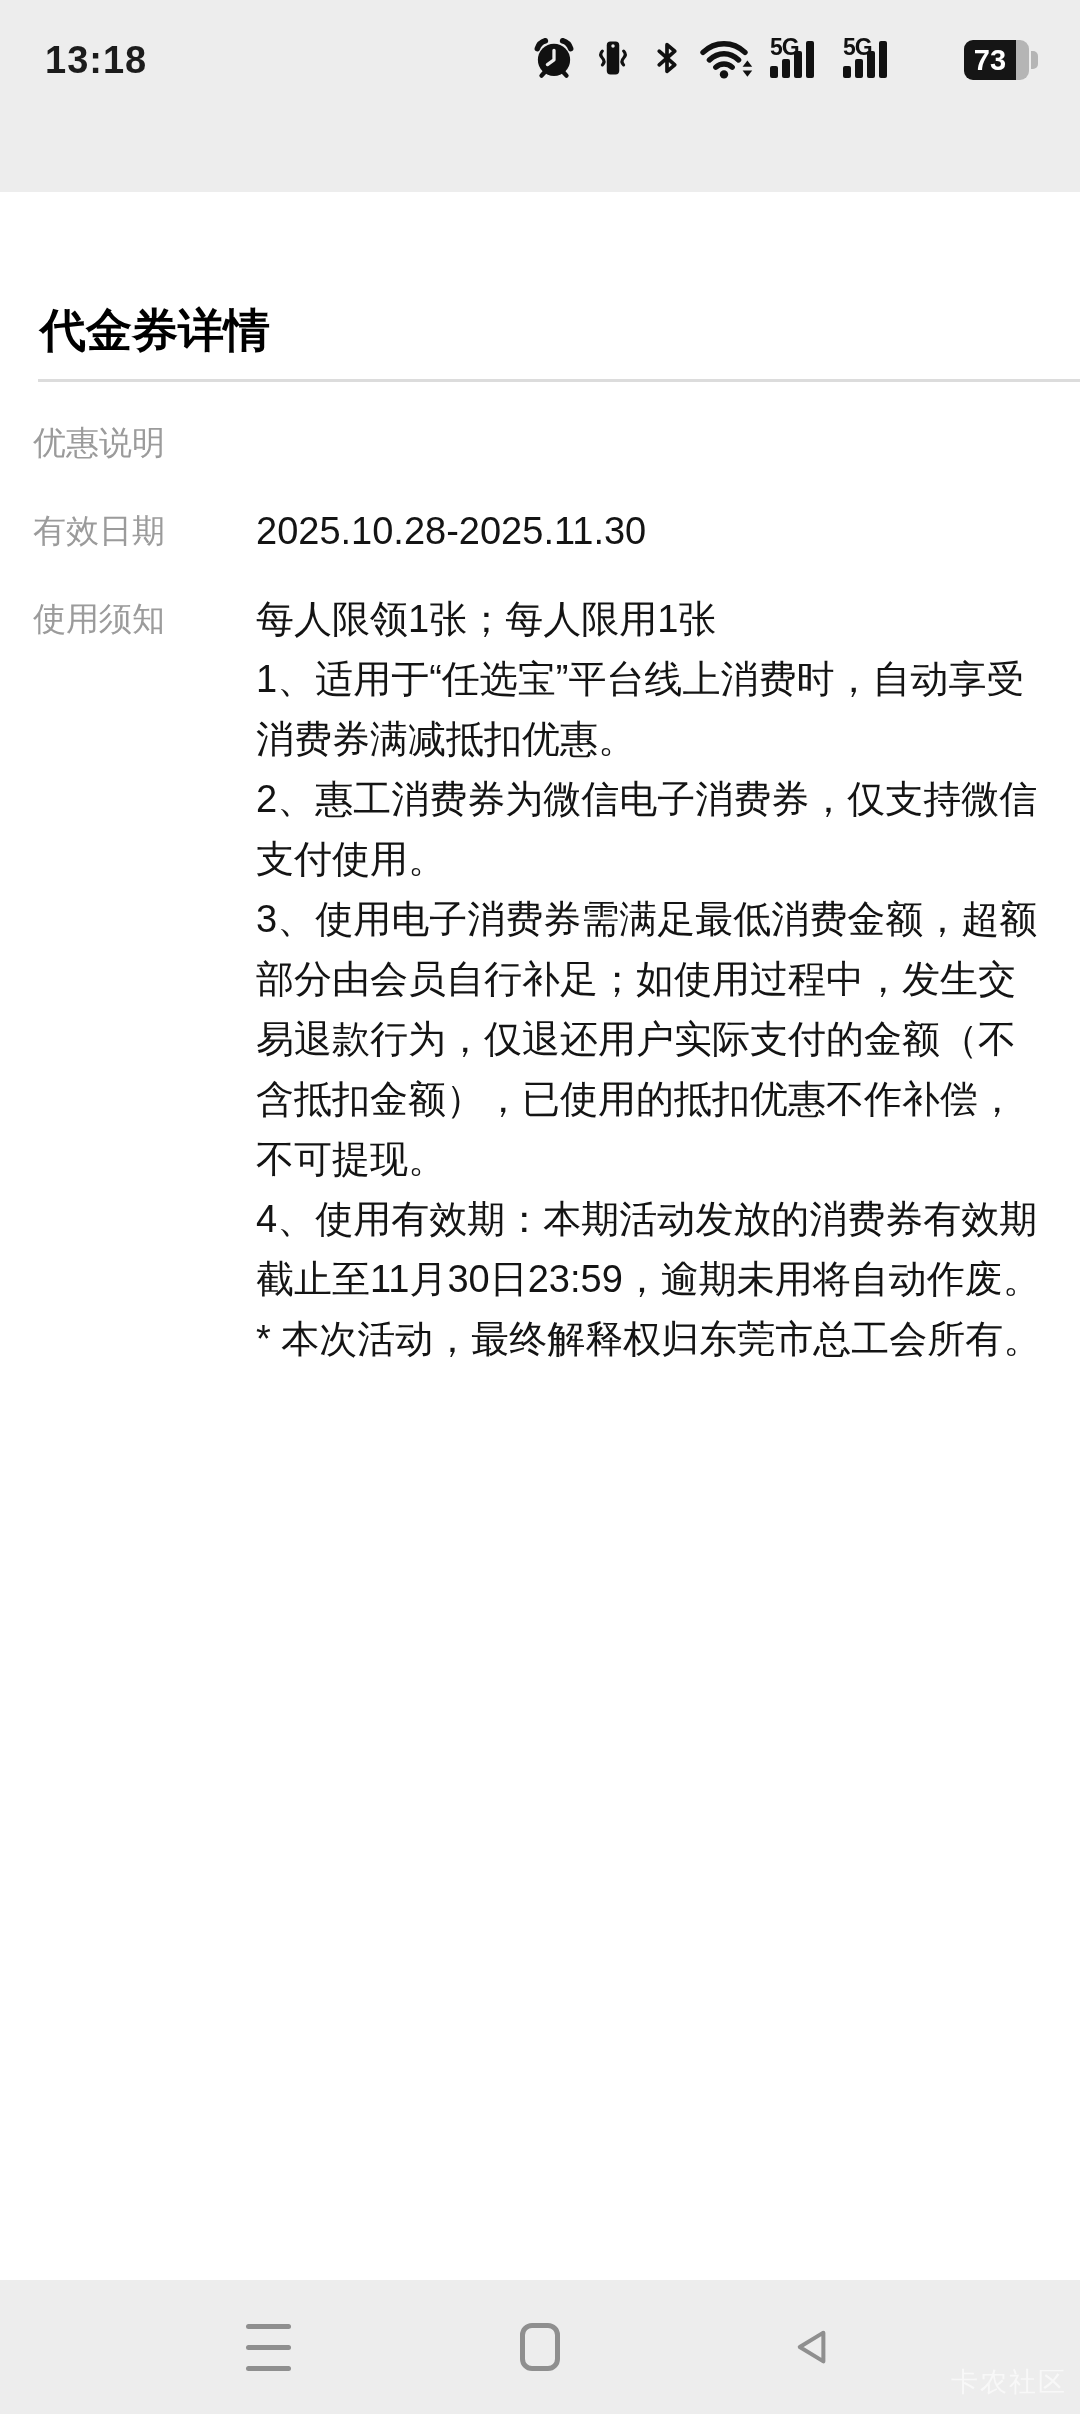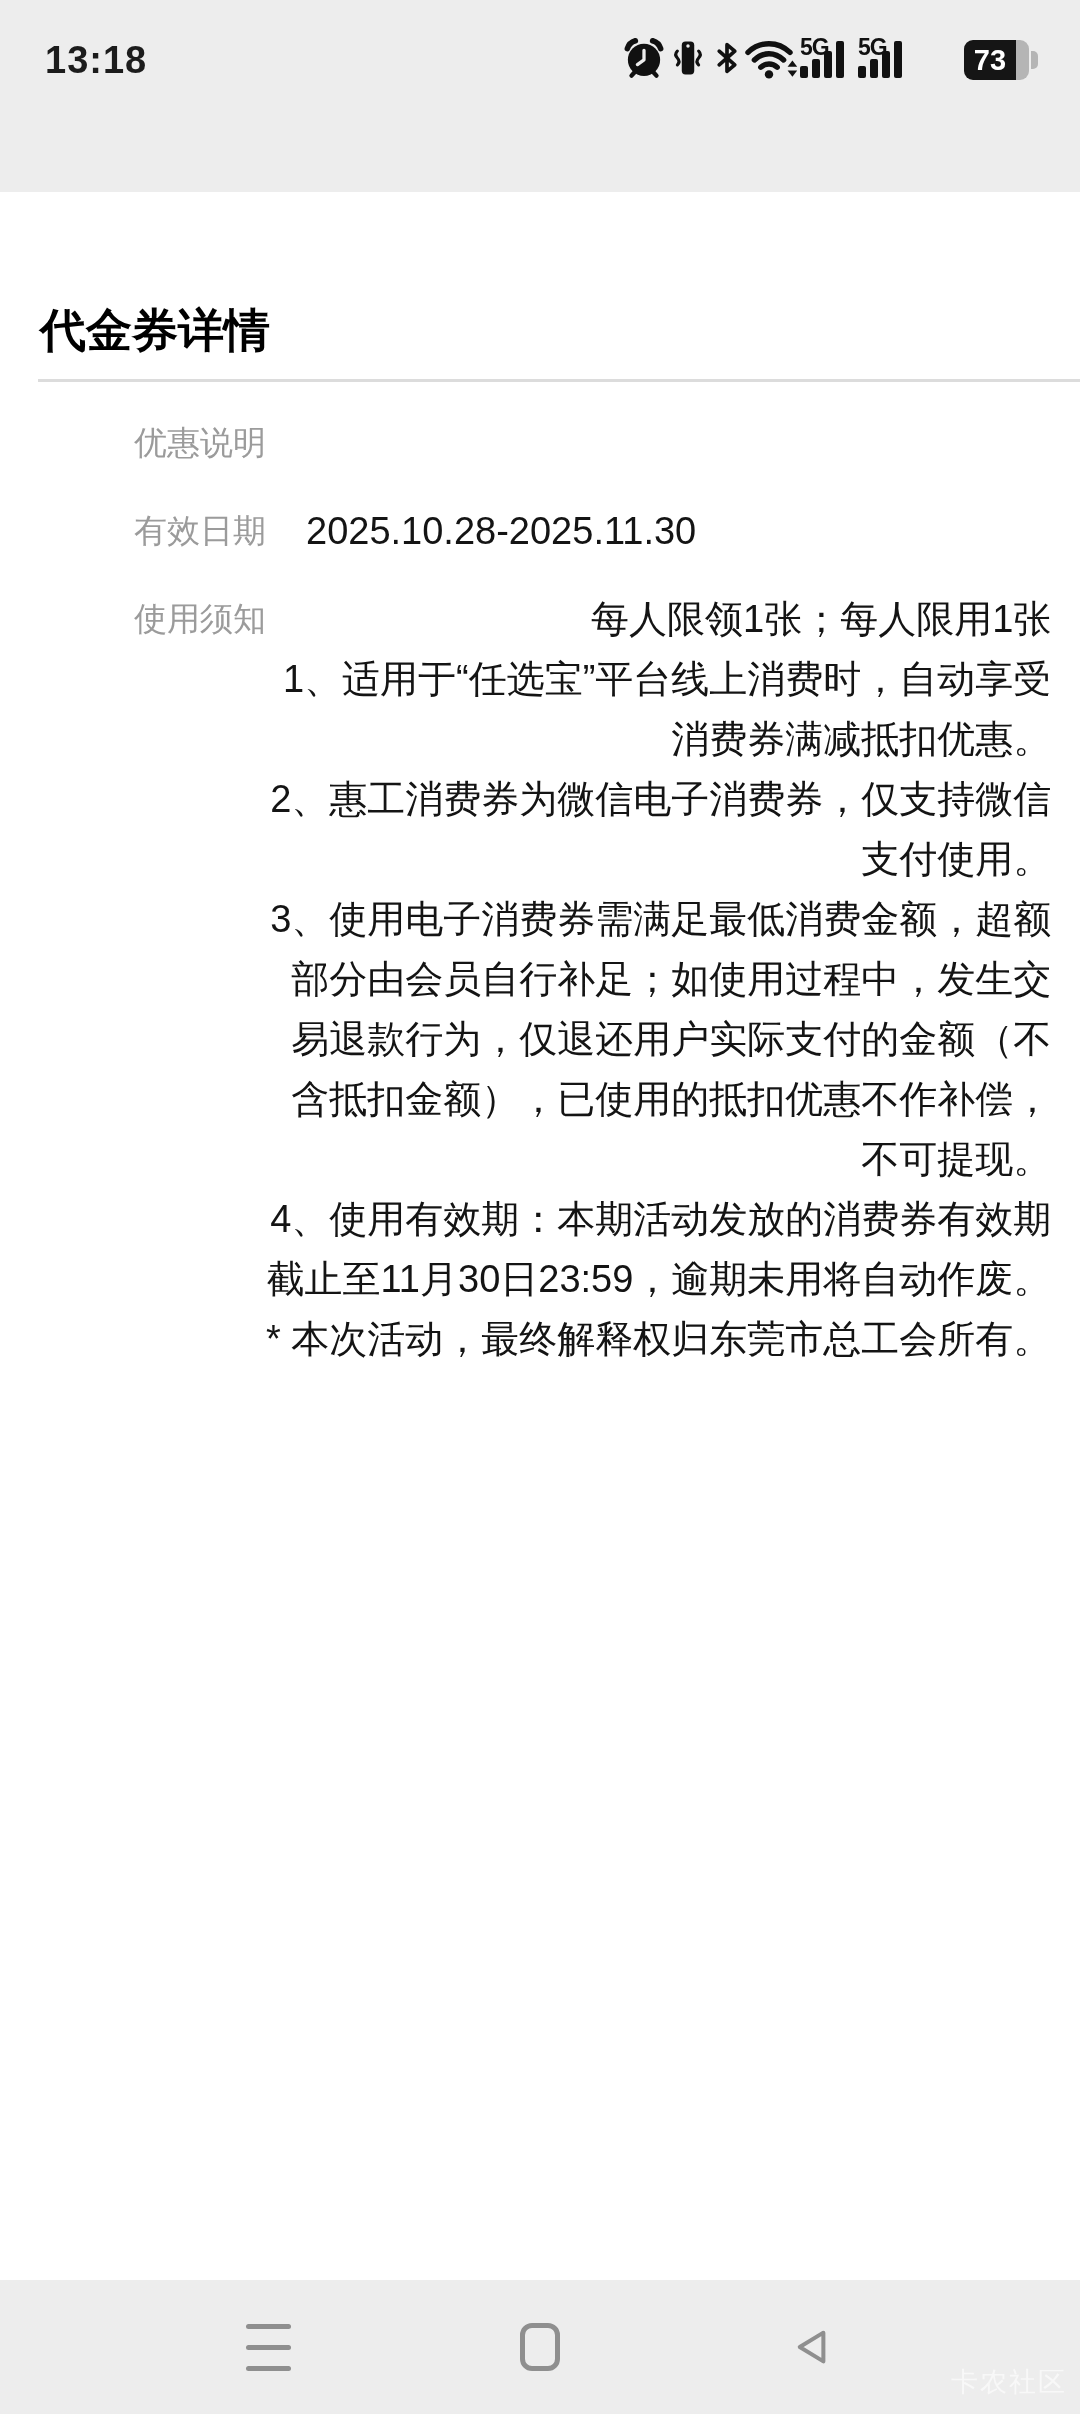--- a/index.html
+++ b/index.html
@@ -11,21 +11,21 @@
     color:#141414;
   }
   
   .header{ position:absolute; top:0; left:0; right:0; height:192px; background:#ededed; }
   .status-bar{
     height:90px; display:flex; align-items:flex-end;
     padding:0 42px 10px 45px;
   }
   .time{ font-size:38px; font-weight:700; color:#1c1c1c; letter-spacing:1px; line-height:40px; }
   .status-spacer{ flex:1; }
-  .status-icons{ display:flex; align-items:flex-end; }
+  .status-icons{ display:flex; align-items:flex-end; gap:15px; }
   .sig{ position:relative; width:58px; height:44px; }
   .sig-5g{ position:absolute; top:0; left:0; font-size:23px; font-weight:700; color:#111; line-height:1; letter-spacing:-1px;}
   .sig-bars{ position:absolute; bottom:2px; left:0; display:flex; align-items:flex-end; gap:4px; }
   .sig-bars i{ display:block; width:8px; background:#111; border-radius:2px; }
   .battery{ display:flex; align-items:center; }
   .bat-main{
     width:52px; height:40px; background:#151515; border-radius:9px 0 0 9px;
     color:#fff; font-weight:700; font-size:29px; display:flex; align-items:center; justify-content:center;margin-left:48px;
   }
   .bat-rest{ width:13px; height:40px; background:#b5b5b5; border-radius:0 9px 9px 0; }
@@ -37,23 +37,23 @@
   .nav-title{ position:absolute; left:0; right:0; top:161px; text-align:center;
     font-size:42px; font-weight:500; color:#000; line-height:52px; }
   .nav-more{ position:absolute; right:47px; top:179px; display:flex; gap:9px;
     background:none; border:none; cursor:pointer; }
   .nav-more i{ display:block; width:14px; height:14px; border-radius:50%; background:#151515; }
   
   .content{ position:absolute; top:249px; left:0; right:0; bottom:134px; background:#fff; }
   .detail-heading{ position:absolute; top:53px; left:40px;
     font-size:46px; font-weight:800; color:#000; line-height:56px; }
   .divider{ position:absolute; top:130px; left:38px; right:0; height:3px; background:#dcdcdc; }
-  .row{ position:absolute; left:43px; right:20px; display:flex; align-items:flex-start;text-align:right; }
+  .row{ position:absolute; left:33px; right:20px; display:flex; align-items:flex-start; }
   .row-1{ top:164px; }
-  .row-2{ top:252px;gap:40px; }
+  .row-2{ top:252px; }
   .row-3{ top:340px; }
   .row-label{ flex:none; width:223px; font-size:33px; color:#9b9b9b; line-height:60px; }
   .row-value{ font-size:38px; color:#141414; line-height:60px; white-space:nowrap; }
   .notice-line{ font-size:38px; color:#141414; line-height:60px; white-space:nowrap; }
   
   .bottom-bar{ position:absolute; left:0; right:0; bottom:0; height:134px; background:#ededed;
     display:flex; align-items:center; justify-content:center; gap:222px; }
   .bnav-btn{ background:none; border:none; cursor:pointer; display:flex; align-items:center; justify-content:center; width:50px; height:60px;}
   .menu-glyph{ display:flex; flex-direction:column; gap:16px; }
   .menu-glyph i{ display:block; width:45px; height:5px; background:#8f8f8f; border-radius:3px; }

